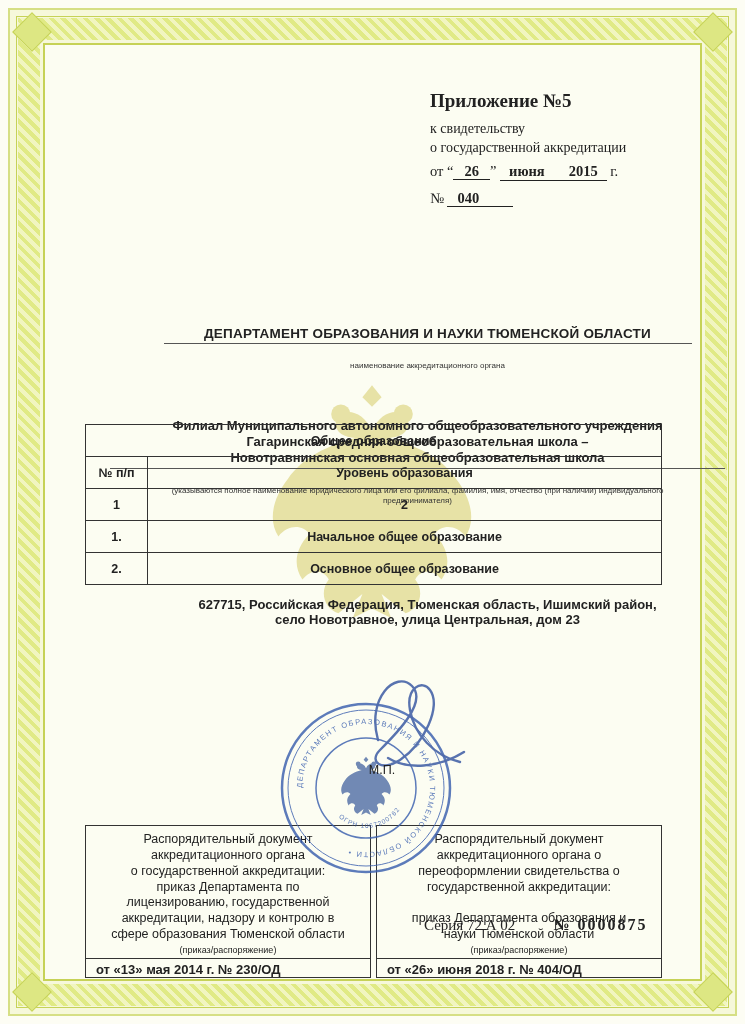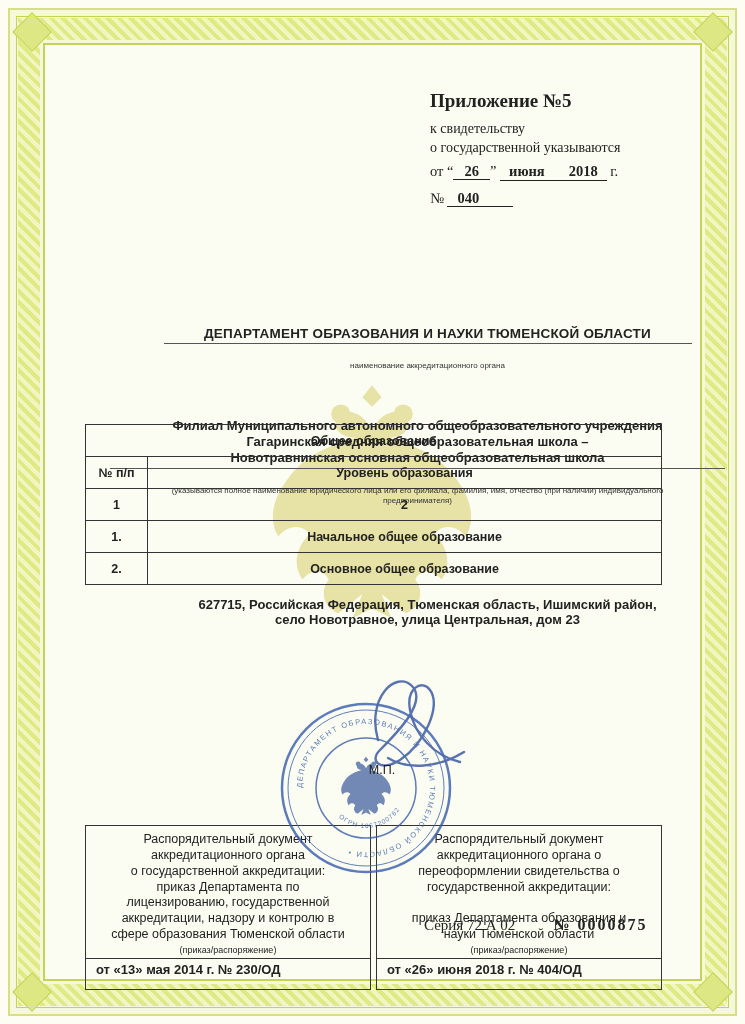--- a/index.html
+++ b/index.html
@@ -39,21 +39,21 @@
   .addr-line{font-size:13px;font-weight:bold;line-height:1.22;}
   .address .cap-wrap{width:472px;}
   
   table.edu{position:absolute;left:85px;top:424px;width:577px;border-collapse:collapse;font-size:12.5px;}
   table.edu td{border:1px solid #333;padding:8px 4px;height:15px;text-align:center;background:transparent;font-weight:bold;}
   
   .orders{position:absolute;left:85px;top:544px;width:577px;display:flex;gap:5px;align-items:stretch;}
   .order-box{flex:1;border:1.5px solid #333;display:flex;flex-direction:column;background:transparent;}
   .order-text{padding:6px 10px 0;font-size:12.5px;line-height:1.26;flex:1;}
   .order-caption{text-align:center;font-size:9px;padding:2px 0 3px;}
-  .order-date{border-top:1.5px solid #333;font-weight:bold;font-size:13px;padding:3px 10px 12px;}
+  .order-date{border-top:1.5px solid #333;font-weight:bold;font-size:13px;padding:3px 10px 0;}
   .mp{position:absolute;left:312px;top:763px;width:140px;text-align:center;font-size:12.5px;z-index:3;}
   
   .watermark{position:absolute;left:252px;top:378px;z-index:0;pointer-events:none;}
   .stamp{position:absolute;left:228px;top:648px;opacity:.82;z-index:2;pointer-events:none;}
   .abs{position:relative;z-index:1;}
   
   .footer{position:absolute;left:424px;top:916px;display:flex;gap:38px;align-items:baseline;
           font-family:"Liberation Serif",serif;}
   .series{font-size:15px;}
   .serial{font-size:16px;font-weight:bold;letter-spacing:2px;}
@@ -83,24 +83,24 @@
     </defs>
     <use href="#eagle-shape" fill="#e7e2a6"></use>
   </svg>
 
   <div class="header-block abs">
     <div class="h-title">
       <span>Приложение №</span>
       <span>5</span>
     </div>
     <div class="h-line first">к свидетельству</div>
-    <div class="h-line">о государственной указываются</div>
+    <div class="h-line">о государственной аккредитации</div>
     <div class="h-date">
       <span>от “</span><span class="u day">26</span><span>”</span>
-      <span class="u monthyear"><span>июня</span><span class="yr">2018</span></span>
+      <span class="u monthyear"><span>июня</span><span class="yr">2015</span></span>
       <span>г.</span>
     </div>
     <div class="h-no">
       <span>№</span>
       <span class="u noval">040</span>
     </div>
   </div>
 
   <div class="org abs">
     <div class="org-name">ДЕПАРТАМЕНТ ОБРАЗОВАНИЯ И НАУКИ ТЮМЕНСКОЙ ОБЛАСТИ</div>

